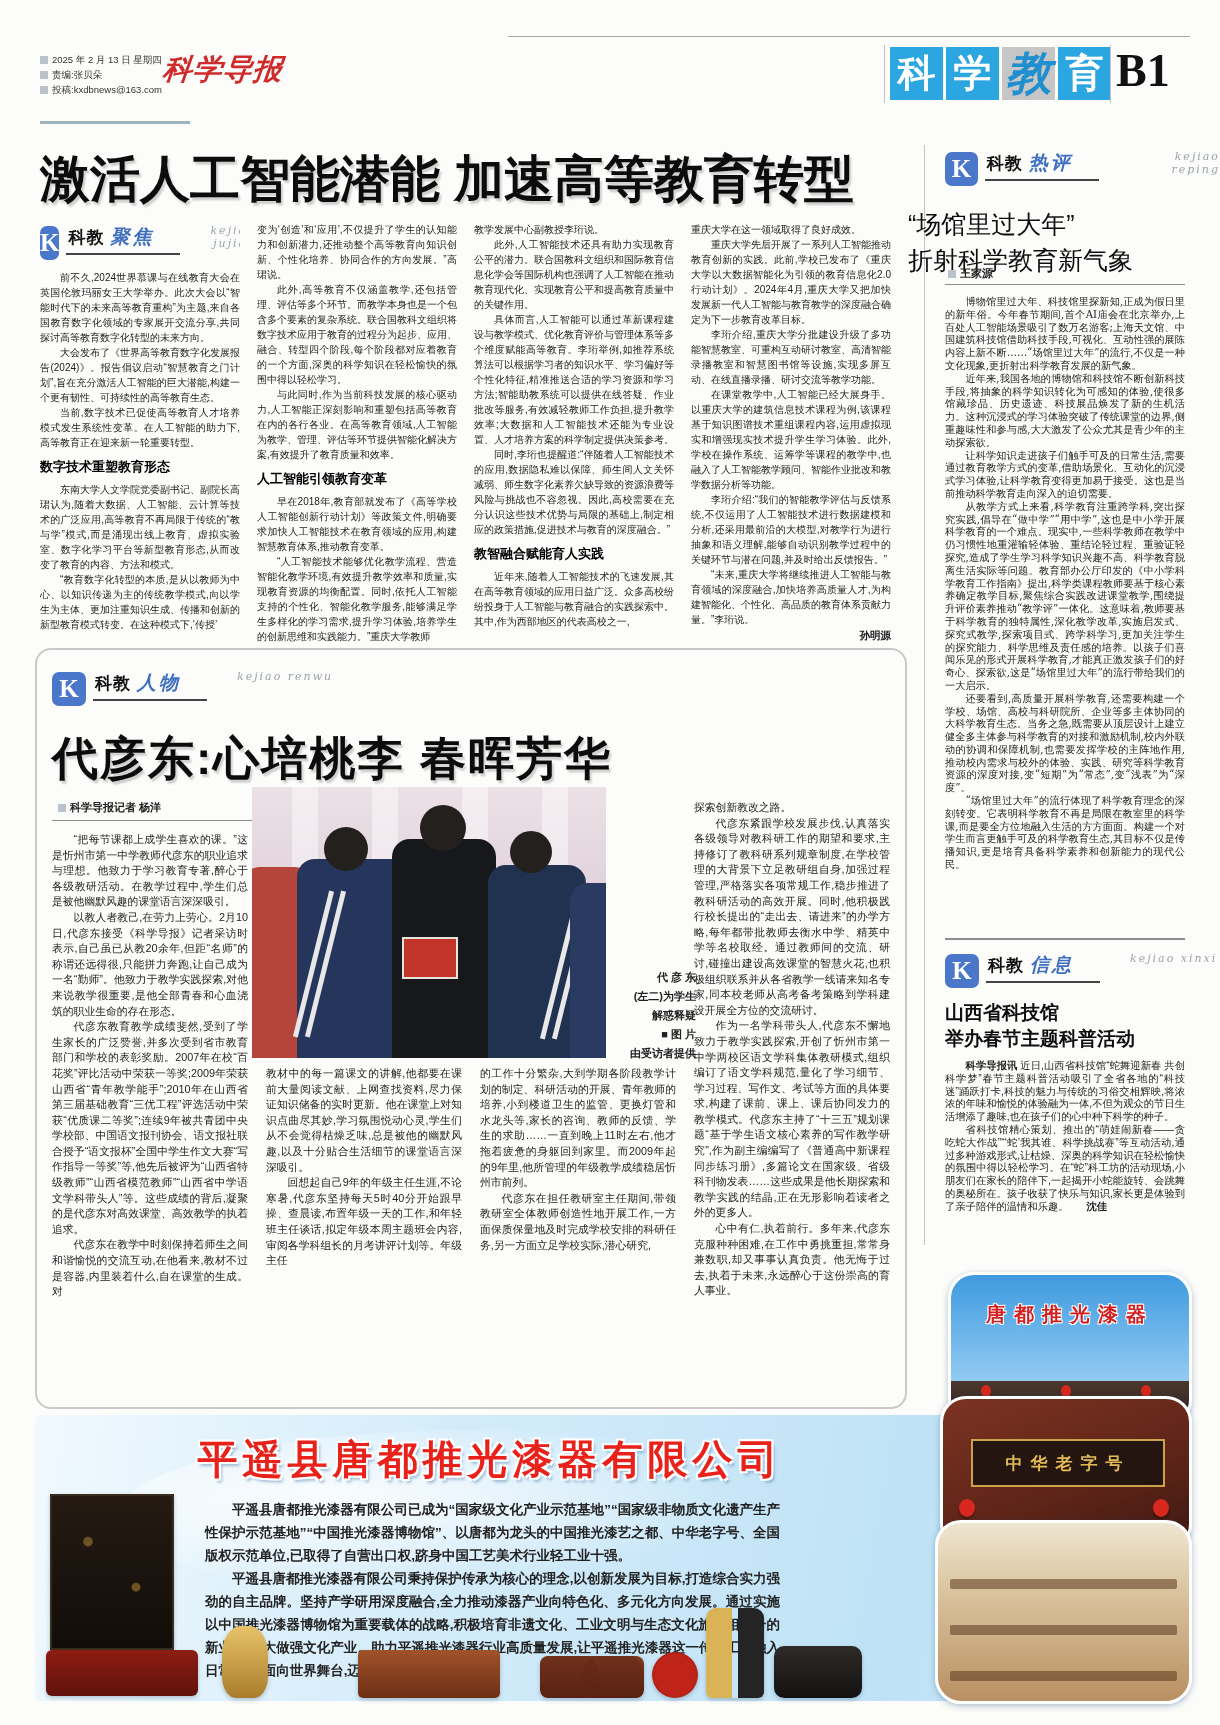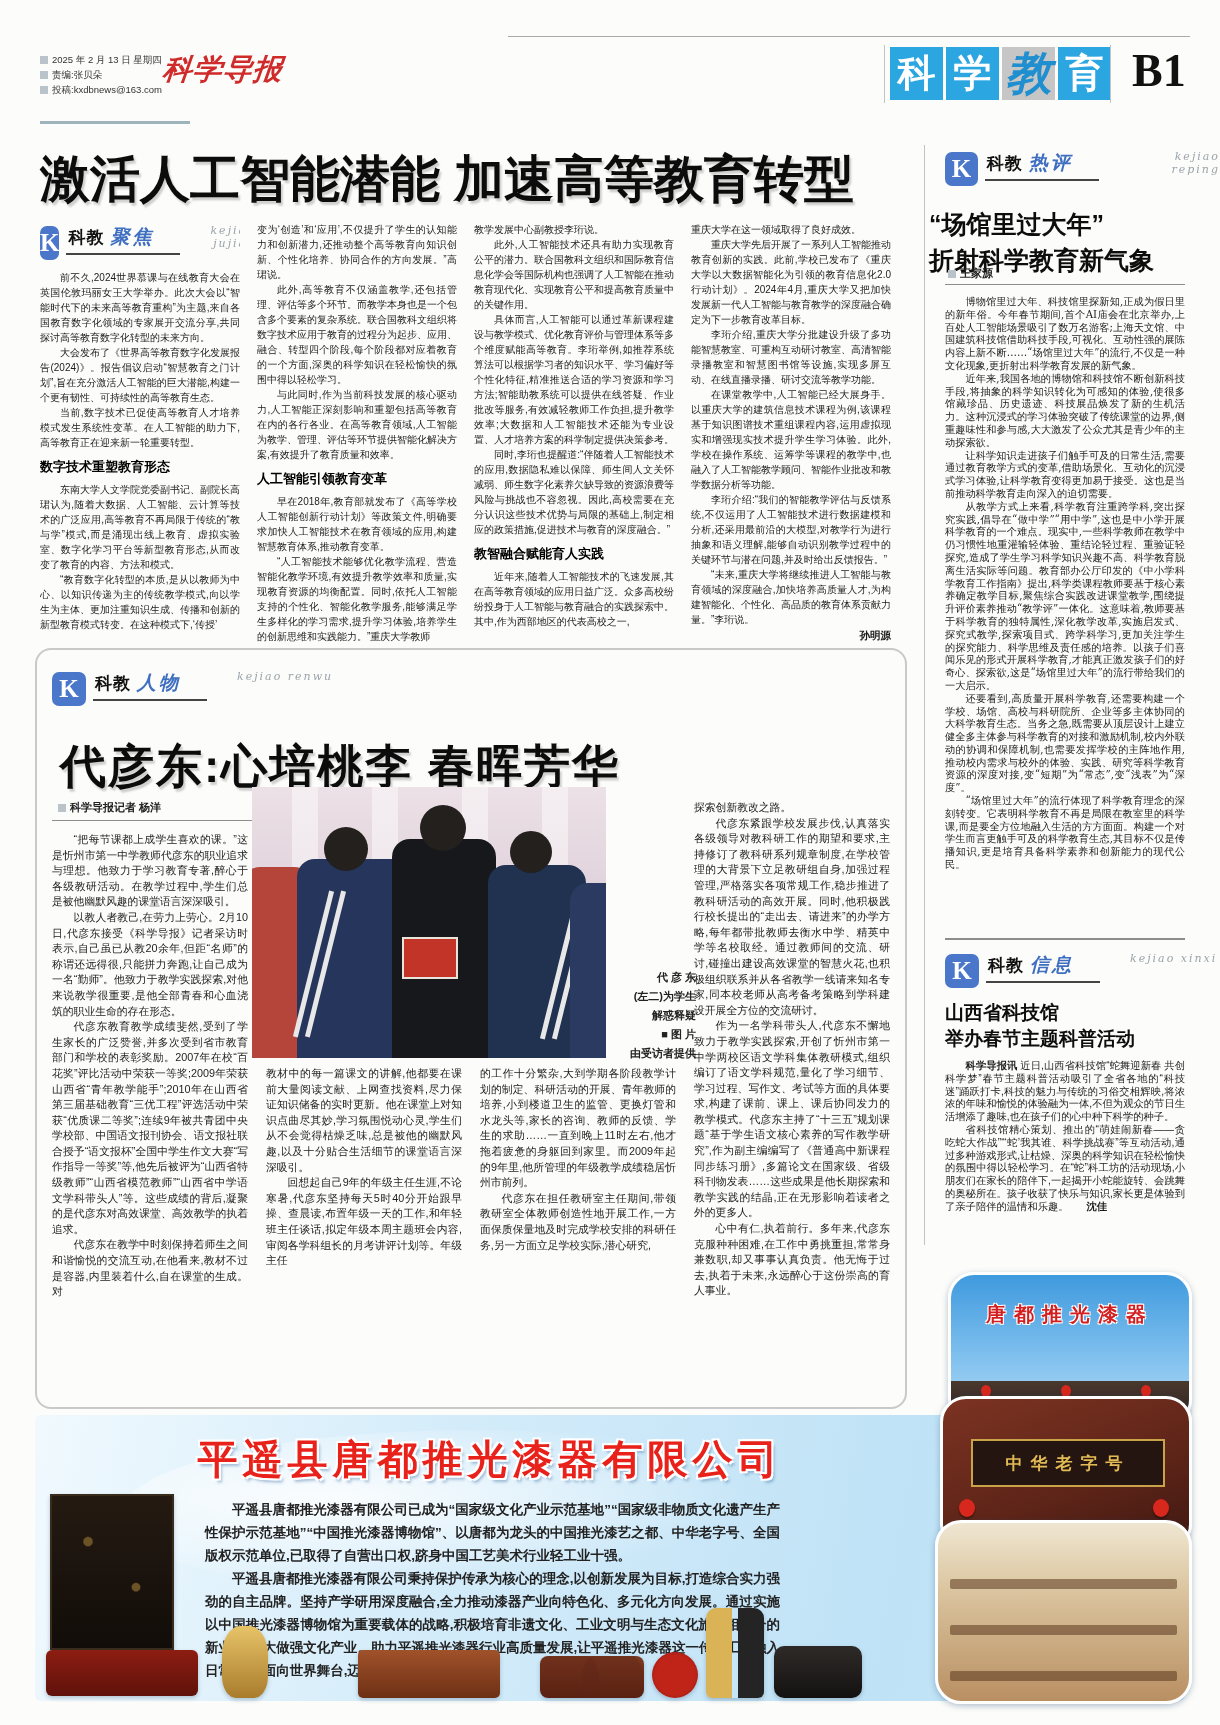--- a/index.html
+++ b/index.html
@@ -11,21 +11,21 @@
   .info-line{font-size:9.5px;color:#333;line-height:15px;white-space:nowrap;}
   .sq{display:inline-block;width:8px;height:8px;background:#b9c3c9;margin-right:4px;vertical-align:-1px;}
   .masthead{position:absolute;left:163px;top:50px;font-family:"DejaVu Serif",serif;font-style:italic;
             font-weight:bold;font-size:29px;color:#cf2b2a;letter-spacing:1px;transform:skewX(-6deg);}
   .top-rule{position:absolute;left:508px;top:36px;width:682px;height:1px;background:#a9a9a9;}
   .vrule{position:absolute;width:1px;background:#c3c3c3;}
   .banner{position:absolute;left:890px;top:47px;display:flex;gap:3px;}
   .bn{width:53px;height:53px;background:#2ca6e0;color:#fff;font-weight:900;font-size:38px;
       display:flex;align-items:center;justify-content:center;}
   .bn.callig{background:#c6c6c6;color:#1f8fd0;font-family:"DejaVu Serif",serif;font-style:italic;font-size:46px;font-weight:900;}
-  .pageno{position:absolute;left:1116px;top:44px;font-family:"Liberation Serif",serif;font-weight:bold;font-size:46px;color:#111;margin-left:16px;}
+  .pageno{position:absolute;left:1116px;top:44px;font-family:"Liberation Serif",serif;font-weight:bold;font-size:46px;color:#111;}
 
   
   .badge{display:flex;align-items:flex-start;}
   .kbox{width:34px;height:34px;border-radius:7px;background:#4a77c9;color:#fff;font-family:"Liberation Serif",serif;
         font-weight:bold;font-size:25px;display:flex;align-items:center;justify-content:center;margin-right:7px;margin-top:4px;}
   .bright{display:flex;flex-direction:row;gap:24px;}
   .nameline{border-bottom:2px solid #444;padding:2px 26px 3px 2px;white-space:nowrap;}
   .kicker{font-weight:900;font-size:17px;color:#111;letter-spacing:1px;}
   .script{font-family:"DejaVu Serif",serif;font-style:italic;font-weight:bold;font-size:19px;color:#3f6fc0;
           letter-spacing:3px;margin-left:6px;}
@@ -38,31 +38,31 @@
   .body-sm p.para,.body-sm p.cont{font-size:10px;line-height:15px;}
   .body-md p.para,.body-md p.cont{font-size:10.8px;line-height:15.6px;}
   p.para,p.cont{margin:0;text-align:justify;color:#1c1c1c;}
   p.para{text-indent:2em;}
   h4.subhead{margin:8px 0 6px;font-size:13px;font-weight:900;color:#000;}
   p.author-line{margin:2px 0 0;text-align:right;font-weight:bold;font-size:10.5px;}
   p.para strong{font-weight:900;}
   .sign{font-weight:900;padding-left:18px;}
 
   
-  .rep-headline{position:absolute;left:929px;margin:0;font-size:25px;font-weight:700;color:#0d0d0d;white-space:nowrap;}
+  .rep-headline{position:absolute;left:908px;margin:0;font-size:25px;font-weight:400;color:#0d0d0d;white-space:nowrap;}
   .byline{position:absolute;font-size:11px;font-weight:bold;color:#222;}
   .hairline{position:absolute;height:1px;background:#8d8d8d;}
   .kaiti p.para{font-family:"DejaVu Serif",serif;font-size:10.2px;line-height:12.8px;color:#222;}
   .xin-body p.para{font-size:10.3px;line-height:12.8px;}
   .divider{position:absolute;height:2px;background:#8d8d8d;}
   .xin-headline{position:absolute;left:945px;margin:0;font-size:19px;font-weight:900;white-space:nowrap;color:#0d0d0d;}
 
   
   .renwu-box{position:absolute;left:35px;top:648px;width:868px;height:757px;border:2px solid #c9c9c9;border-radius:16px;background:#fcfcfa;}
-  .renwu-headline{position:absolute;left:52px;top:728px;margin:8px;font-size:46px;font-weight:900;color:#0c0c0c;
+  .renwu-headline{position:absolute;left:52px;top:728px;margin:0;font-size:46px;font-weight:900;color:#0c0c0c;
                   letter-spacing:2px;white-space:nowrap;text-shadow:2px 3px 2px rgba(0,0,0,.18);}
   .photo{position:absolute;left:252px;top:787px;width:354px;height:271px;overflow:hidden;
          background:linear-gradient(180deg,#ece1e6 0%,#e0d2dc 40%,#cabfcd 100%);}
   .photo .win{position:absolute;top:0;width:26px;height:120px;background:rgba(255,255,255,.45);}
   .person{position:absolute;border-radius:18px 18px 0 0;}
   .head{position:absolute;border-radius:50%;background:#23201e;}
   .stripe{position:absolute;width:5px;background:#e8e8e8;transform:rotate(14deg);}
   .folder{position:absolute;background:#c23428;border:2px solid #e9e4da;}
   .caption{position:absolute;left:596px;top:968px;width:100px;text-align:right;}
   .caption div{font-size:11px;font-weight:bold;line-height:19px;color:#222;}

